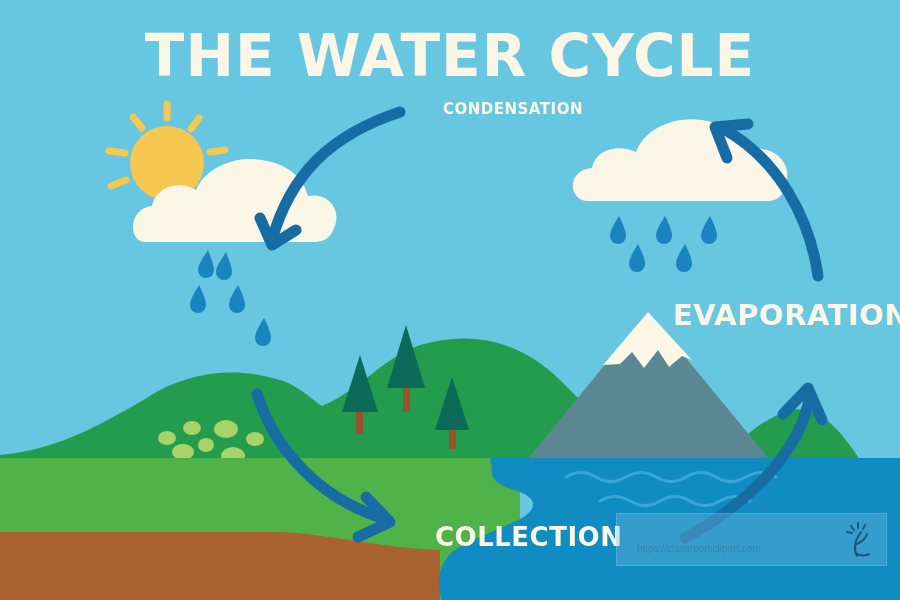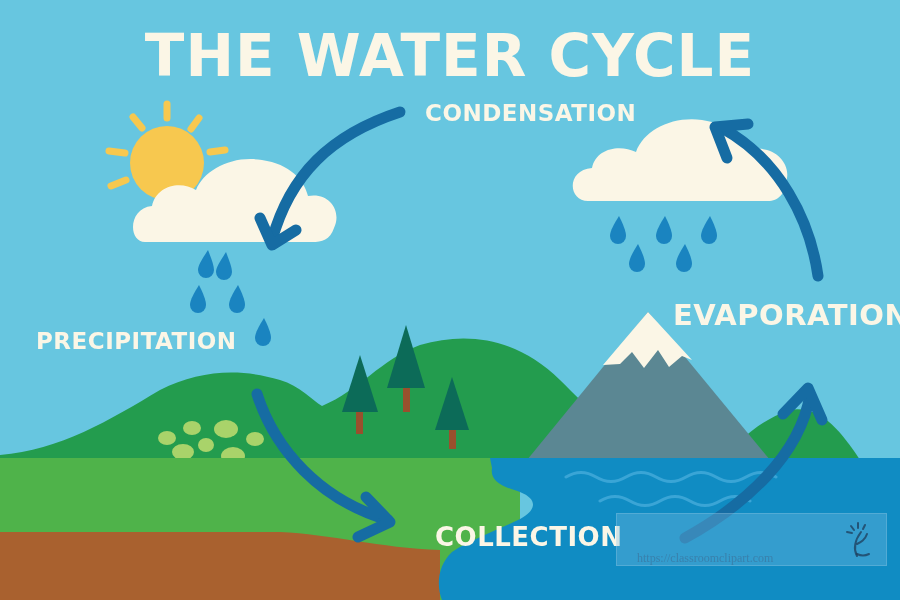--- a/index.html
+++ b/index.html
@@ -1,27 +1,27 @@
 <!DOCTYPE html>
 <html><head>
 <meta charset="utf-8">
 <style>
   html, body { margin:0; padding:0; }
   body { width:900px; height:600px; overflow:hidden; background:#67c6e0; }
   #stage { position:relative; width:900px; height:480px; }
   svg#scene { position:absolute; left:0; top:0; }
   .label { position:absolute; color:#fbf6e6; font-family:"DejaVu Sans", sans-serif; font-weight:bold; white-space:nowrap; letter-spacing:0.5px; }
   #title { left:0; width:900px; top:22px; text-align:center; font-size:58px; letter-spacing:1px; }
-  #lbl-condensation { left:425px; top:100px; font-size:23px; }
+  #lbl-condensation { left:443px; top:100px; font-size:15px; }
   #lbl-precipitation { left:36px; top:328px; font-size:23px; }
   #lbl-evaporation { left:673px; top:298px; font-size:29px; }
   #lbl-collection { left:435px; top:522px; font-size:26px; }
   #watermark { position:absolute; left:616px; top:513px; width:269px; height:51px; background:rgba(120,190,225,0.35); border:1px solid rgba(255,255,255,0.15); }
   #wm-main { position:absolute; left:8px; top:3px; font-family:"DejaVu Sans", sans-serif; font-size:18px; color:rgba(40,90,130,0.65); }
-  #wm-url { position:absolute; left:20px; top:37px; font-family:Liberation Serif, serif; font-size:12px; color:rgba(60,110,150,0.6); }
+  #wm-url { position:absolute; left:20px; top:29px; font-family:Liberation Sans, sans-serif; font-size:10px; color:rgba(60,110,150,0.6); }
   #wm-logo { position:absolute; left:224px; top:6px; }
 </style>
 </head>
 <body>
 
 <div id="stage">
   <svg id="scene" width="900" height="600" viewBox="0 0 900 600">
 
     <rect x="0" y="0" width="900" height="600" fill="#67c6e0"></rect>
 
@@ -103,21 +103,20 @@
       <path d="M366,497 L390,522 L358,537"></path>
       <path d="M685,538 C745,505 800,455 810,395"></path>
       <path d="M783,414 L808,388 L822,420"></path>
       <path d="M818,276 C810,220 780,160 722,128"></path>
       <path d="M748,124 L715,127 L727,158"></path>
     </g>
   </svg>
 
   <div id="title" class="label">THE WATER CYCLE</div>
   <div id="lbl-condensation" class="label">CONDENSATION</div>
-  <div id="lbl-precipitation" class="label">PRECIPITATION</div>
   <div id="lbl-evaporation" class="label">EVAPORATION</div>
   <div id="lbl-collection" class="label">COLLECTION</div>
 
   <div id="watermark">
     <div id="wm-url">https://classroomclipart.com</div>
     <svg id="wm-logo" width="34" height="40" viewBox="0 0 34 40">
       <g stroke="rgba(30,60,90,0.75)" stroke-width="2" fill="none" stroke-linecap="round">
         <path d="M20,12 C14,20 12,28 16,36"></path>
         <path d="M16,24 C20,22 24,20 26,14"></path>
         <path d="M16,34 C20,36 24,36 28,34"></path>

